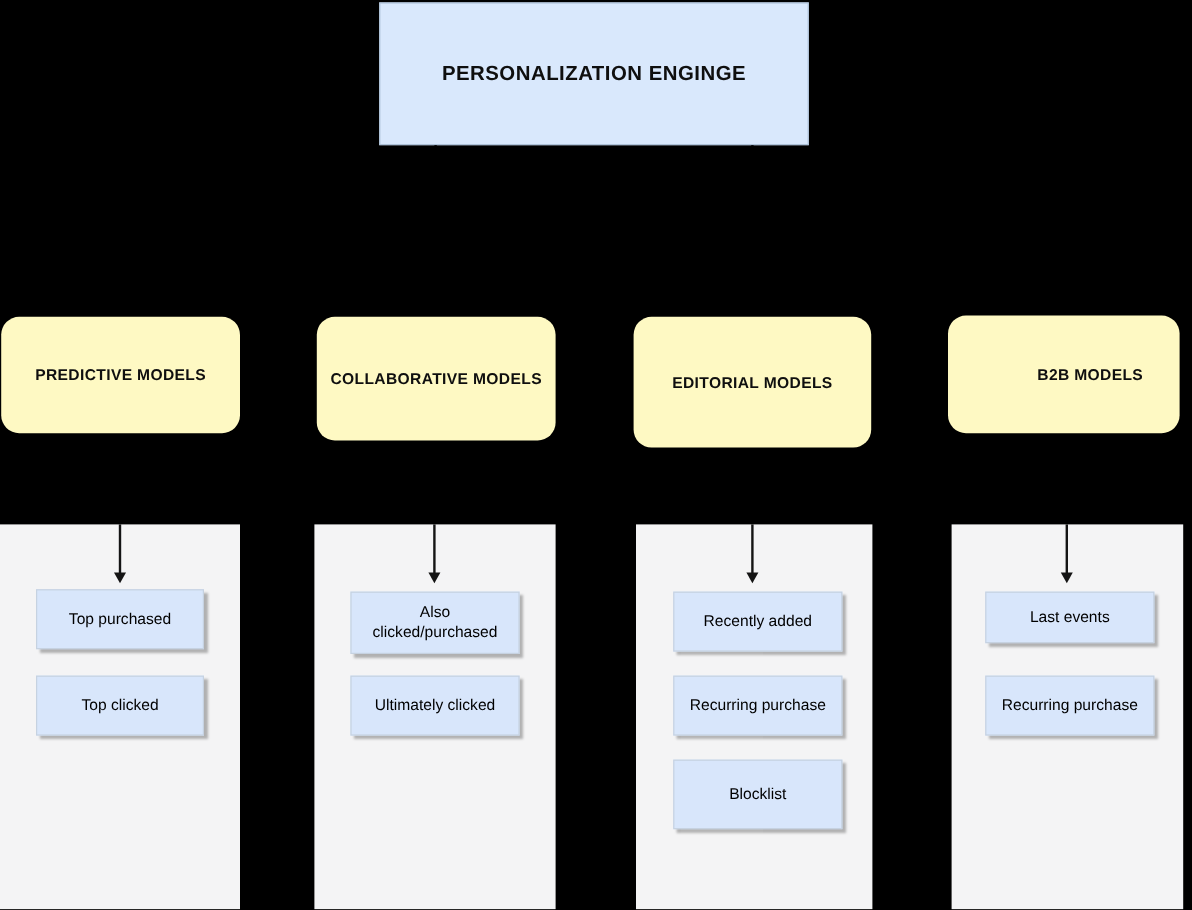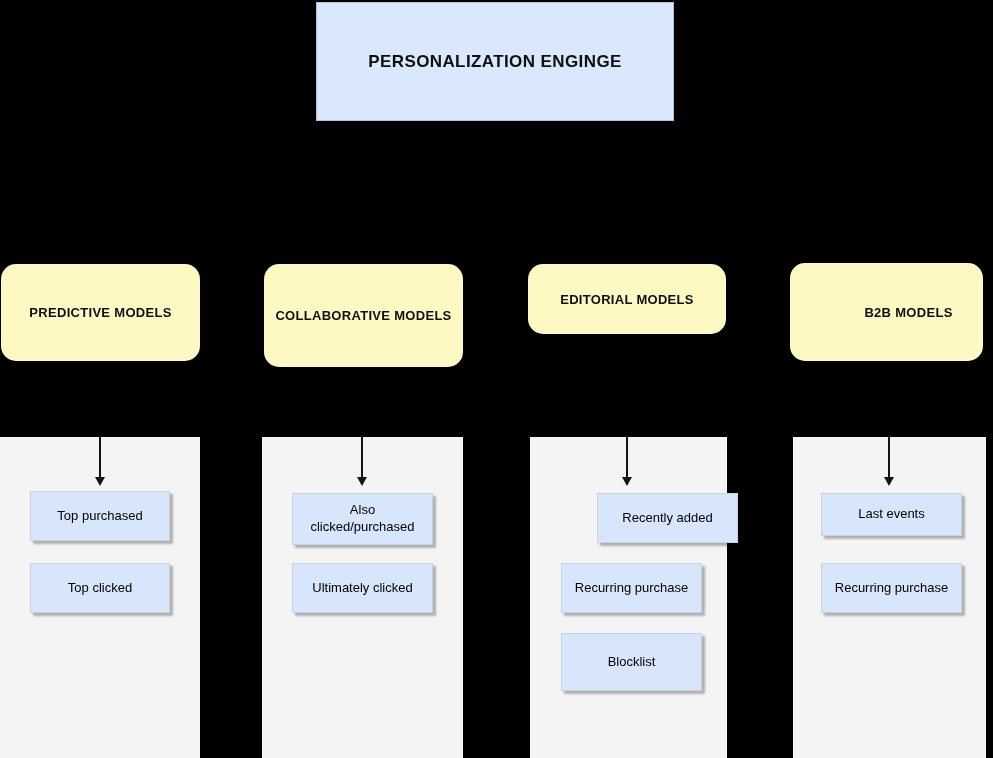--- a/index.html
+++ b/index.html
@@ -106,21 +106,21 @@
 
   <div class="conn-line" style="left:885px; top:121px; height:139px;"></div>
   <div class="conn-head" style="left:882px; top:260px;"></div>
 
   <div class="cat-box" style="left:1px; width:199px; top:264px; height:97px;">
     <span>PREDICTIVE MODELS</span>
   </div>
   <div class="cat-box" style="left:264px; width:199px; top:264px; height:103px;">
     <span>COLLABORATIVE MODELS</span>
   </div>
-  <div class="cat-box" style="left:528px; width:198px; top:264px; height:70px;">
+  <div class="cat-box" style="left:528px; width:198px; top:264px; height:109px;">
     <span>EDITORIAL MODELS</span>
   </div>
   <div class="cat-box" style="left:790px; width:193px; top:263px; height:98px;padding-left:44px;">
     <span>B2B MODELS</span>
   </div>
 
   <div class="panel" style="left:0px; width:200px;"></div>
   <div class="panel" style="left:262px; width:201px;"></div>
   <div class="panel" style="left:530px; width:197px;"></div>
   <div class="panel" style="left:793px; width:193px;"></div>
@@ -144,21 +144,21 @@
     <span>Top purchased</span>
   </div>
 
   <div class="item" style="left:292px; top:493px; width:141px; height:52px;">
     <span>Also clicked/purchased</span>
   </div>
   <div class="item" style="left:292px; top:563px; width:141px; height:50px;">
     <span>Ultimately clicked</span>
   </div>
 
-  <div class="item" style="left:561px; top:493px; width:141px; height:50px;margin-left:36px;">
+  <div class="item" style="left:561px; top:493px; width:141px; height:50px;">
     <span>Recently added</span>
   </div>
   <div class="item" style="left:561px; top:563px; width:141px; height:50px;">
     <span>Recurring purchase</span>
   </div>
   <div class="item" style="left:561px; top:633px; width:141px; height:58px;">
     <span>Blocklist</span>
   </div>
 
   <div class="item" style="left:821px; top:493px; width:141px; height:43px;">

